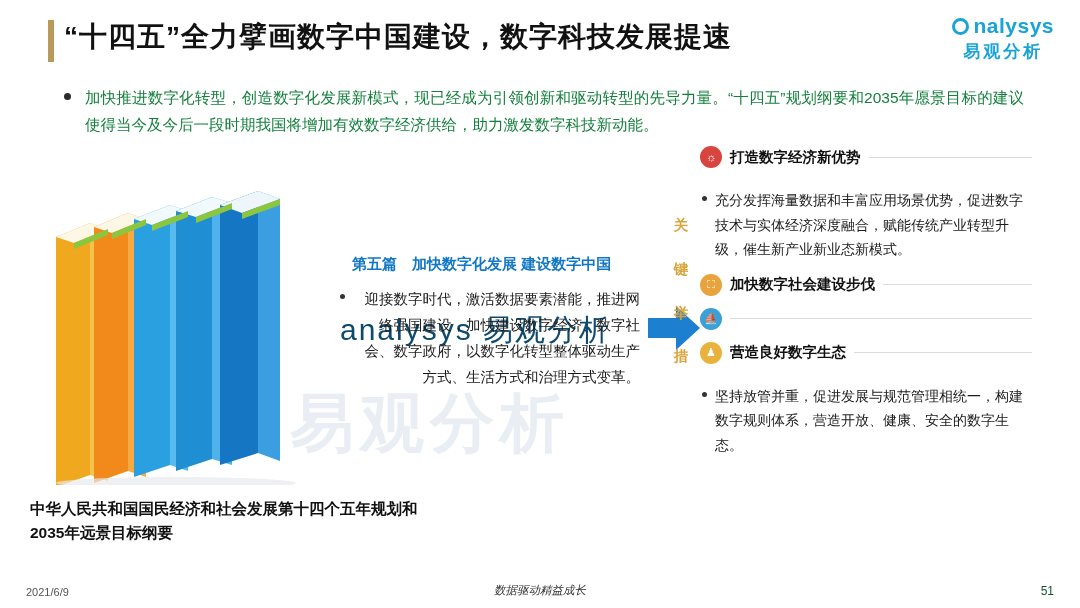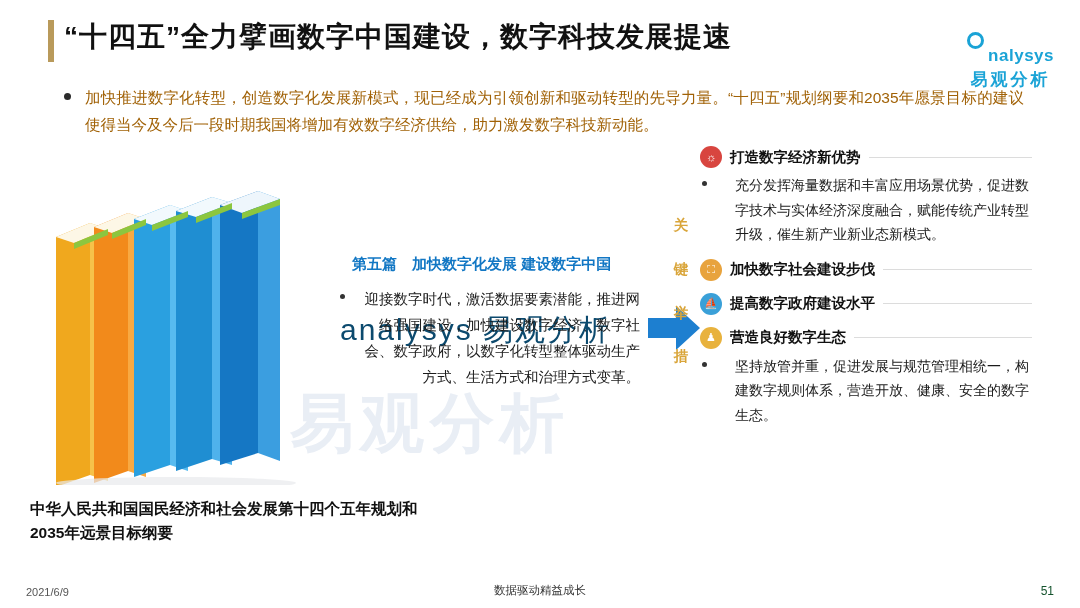--- a/index.html
+++ b/index.html
@@ -60,42 +60,42 @@
     text-align:center;
     z-index:2;
   }
   .brand-row { display:flex; align-items:center; gap:4px; }
   .brand-mark {
     width:17px;height:17px;border-radius:50%;
     border:3px solid #1aa3d6;
     box-sizing:border-box;
   }
   .brand-en {
-    font-size:17px; color:#1aa3d6; font-weight:bold; letter-spacing:.5px;margin-top:32px;
+    font-size:21px; color:#1aa3d6; font-weight:bold; letter-spacing:.5px;
   }
   .brand-cn {
     font-size:17px; color:#1aa3d6; font-weight:bold; letter-spacing:3px; margin-top:2px;
   }
 
   
   .intro {
     position:absolute;
     left:64px; top:84px;
     width:960px;
     display:flex;
     z-index:2;
   }
   .intro .dot {
     width:7px;height:7px;border-radius:50%;background:#2b2b2b;
     margin:9px 14px 0 0; flex:none;
   }
   .intro .txt {
     font-size:15.5px;
     line-height:1.75;
-    color:#a16207;
+    color:#15803d;
     text-align:justify;
   }
 
   
   .books { position:absolute; left:46px; top:165px; width:300px; height:320px; z-index:2;}
   
   .book-caption {
     position:absolute; left:30px; top:497px; width:400px;
     font-size:15.5px; font-weight:bold; line-height:1.55; color:#111; z-index:2;
   }
@@ -128,27 +128,27 @@
   .panel { position:absolute; left:700px; top:146px; width:332px; z-index:2;}
   .blk { position:relative; margin-bottom:12px; }
   .blk-head { display:flex; align-items:center; gap:8px; }
   .blk-head .line { height:1px; background:#dcdcdc; flex:1; }
   .circ {
     width:22px;height:22px;border-radius:50%;
     display:flex;align-items:center;justify-content:center;
     color:#fff;font-size:11px;flex:none;
   }
   .blk-title { font-size:14.5px; font-weight:bold; color:#111; white-space:nowrap;}
-  .blk-body { display:flex; margin-top:5px;gap:20px; }
+  .blk-body { display:flex; margin-top:20px; }
   .blk-body .dot { width:5px;height:5px;border-radius:50%;background:#333;margin:8px 8px 0 2px;flex:none;}
   .blk-body .txt { font-size:14px; line-height:1.75; color:#1b1b1b; }
 
   
   .footer-date { position:absolute; left:26px; bottom:10px; font-size:11px; color:#555; }
-  .footer-center { position:absolute; left:0; right:0; bottom:10px; text-align:center; font-size:11.5px; color:#333; }
+  .footer-center { position:absolute; left:0; right:0; bottom:10px; text-align:center; font-size:11.5px; color:#333;font-style:italic; }
   .footer-page { position:absolute; right:26px; bottom:10px; font-size:12px; color:#14532d; }
 </style>
 </head>
 <body>
 
 <div class="watermark">
   <div class="wm-logo">analysys 易观分析</div>
   <div class="wm-text">易观分析</div>
 </div>
 
@@ -239,21 +239,20 @@
     <div class="blk-head">
       <span class="circ" style="background:#e8a33d">⛶</span>
       <span class="blk-title">加快数字社会建设步伐</span>
       <span class="line"></span>
     </div>
   </div>
 
   <div class="blk">
     <div class="blk-head">
       <span class="circ" style="background:#3aa0d8">⛵</span>
-      <span class="blk-title">提高数字政府建设水平</span>
       <span class="line"></span>
     </div>
   </div>
 
   <div class="blk">
     <div class="blk-head">
       <span class="circ" style="background:#e8b23d">♟</span>
       <span class="blk-title">营造良好数字生态</span>
       <span class="line"></span>
     </div>

